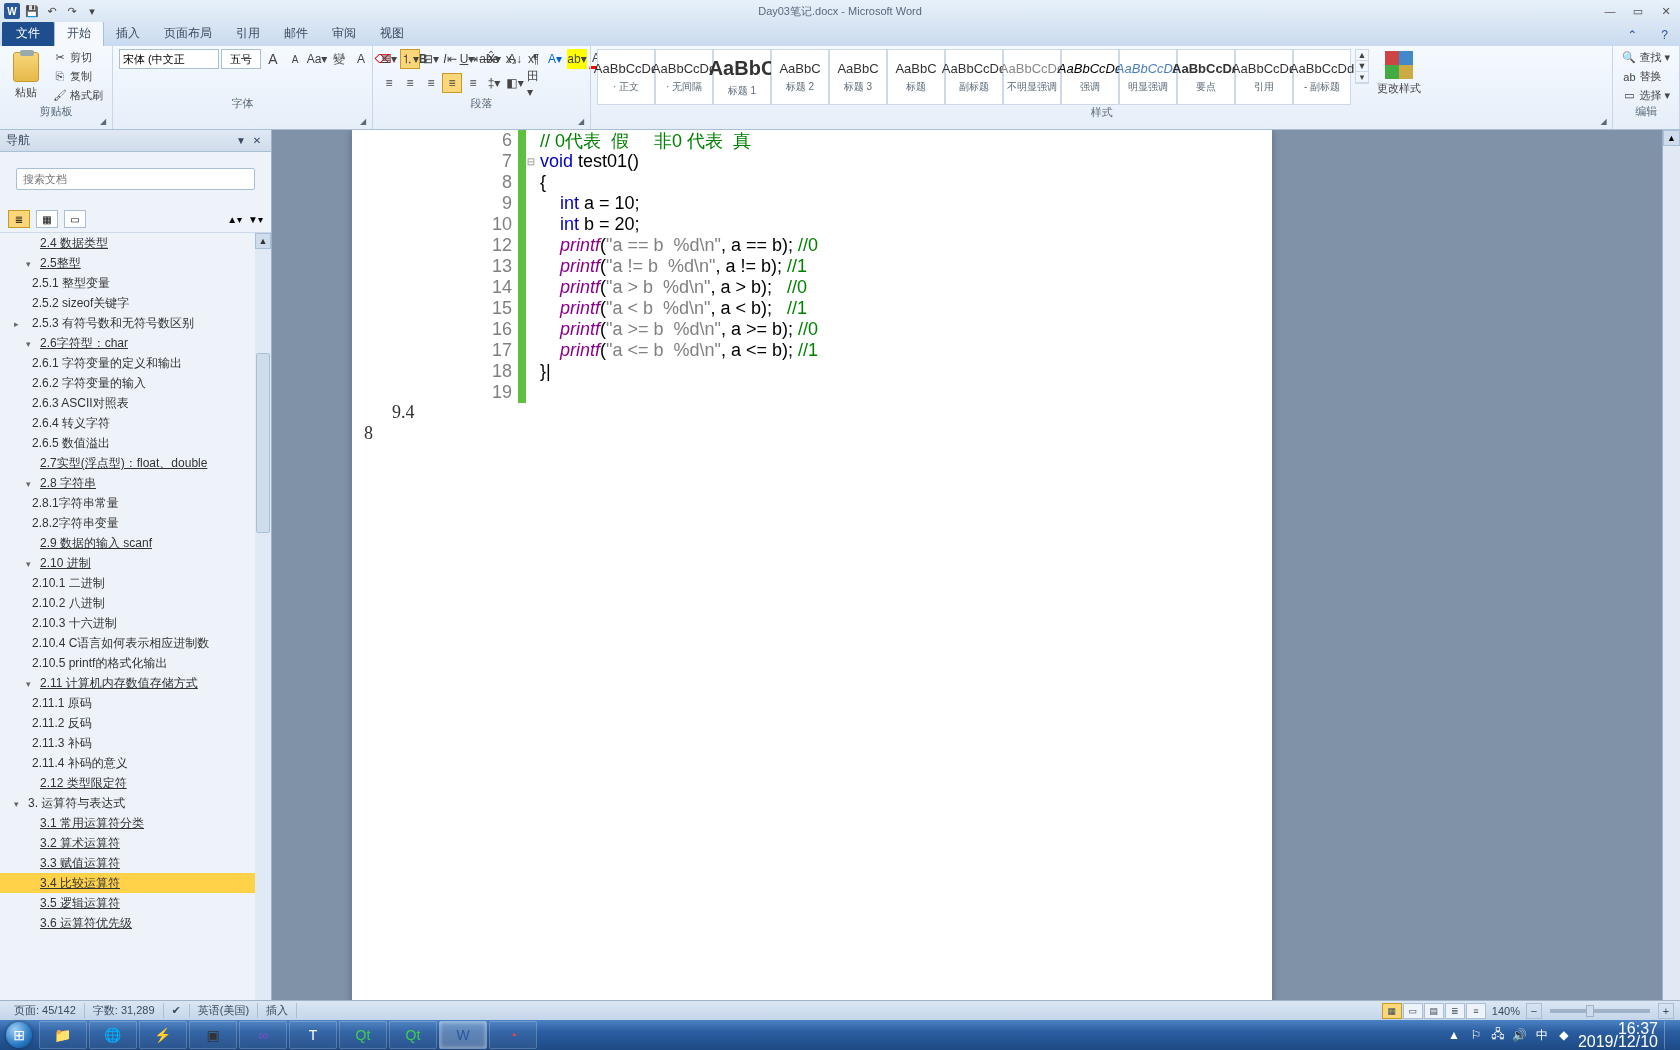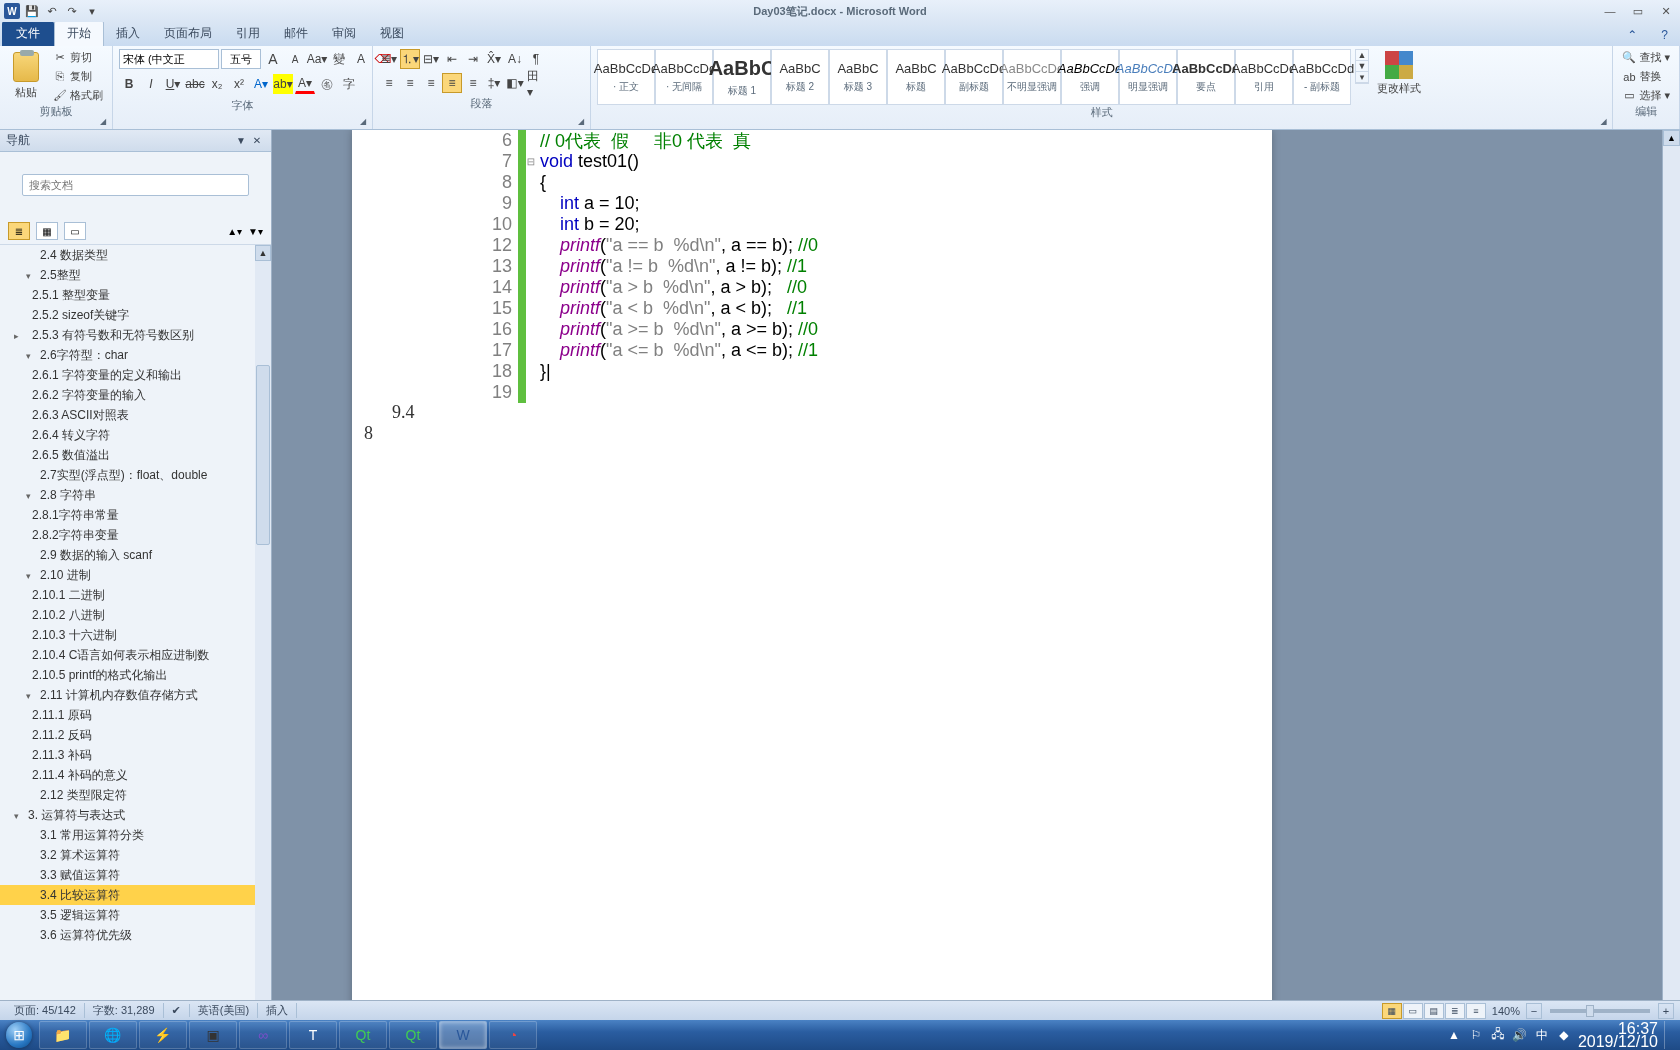--- a/index.html
+++ b/index.html
@@ -3,21 +3,21 @@
 <meta charset="utf-8">
 <style>
 * { margin:0; padding:0; box-sizing:border-box; font-family:"Microsoft YaHei","Segoe UI",sans-serif; }
 body { width:1680px; height:1050px; overflow:hidden; background:#fff; position:relative; }
 
 
 .titlebar { height:22px; background:linear-gradient(#e8f0fa,#dae6f4); display:flex; align-items:center; font-size:11px; color:#444; position:relative; }
 .qat { display:flex; align-items:center; gap:4px; padding-left:4px; }
 .qat-icon { width:16px; height:16px; display:inline-flex; align-items:center; justify-content:center; font-size:11px; }
 .word-icon { background:#2a579a; color:#fff; font-weight:bold; border-radius:2px; font-size:10px; }
-.title-center { position:absolute; left:50%; transform:translateX(-50%); color:#5a6a7a;font-weight:bold; }
+.title-center { position:absolute; left:50%; transform:translateX(-50%); color:#5a6a7a; }
 .win-controls { position:absolute; right:4px; display:flex; gap:8px; }
 .win-btn { width:20px; height:14px; display:flex; align-items:center; justify-content:center; font-size:11px; color:#555; cursor:default; }
 
 
 .ribbon-tabs { height:24px; background:linear-gradient(#dae6f4,#c9dbf0); display:flex; align-items:flex-end; font-size:12px; }
 .file-tab { background:#1e4e8e; color:#fff; padding:4px 14px; margin-left:2px; border-radius:3px 3px 0 0; }
 .rtab { padding:4px 12px; color:#3b4a5e; cursor:default; }
 .rtab.active { background:#f5f9fe; border:1px solid #a9bfd6; border-bottom:none; border-radius:3px 3px 0 0; }
 
 
@@ -61,31 +61,31 @@
 .edit-stack { display:flex; flex-direction:column; gap:2px; }
 
 
 .workspace { position:absolute; top:130px; bottom:30px; left:0; right:0; display:flex; background:#a3a3a3; }
 
 
 .navpane { width:272px; background:#eef3f9; border-right:1px solid #9fb2c7; display:flex; flex-direction:column; }
 .nav-header { height:22px; background:linear-gradient(#e1e9f4,#cfdcec); border-bottom:1px solid #a9bfd6; display:flex; align-items:center; padding:0 6px; font-size:12px; color:#3b4a5e; }
 .nav-header .spacer { flex:1; }
 .nav-header .hbtn { width:16px; height:16px; font-size:10px; display:flex; align-items:center; justify-content:center; cursor:default; }
-.nav-search { margin:22px; }
+.nav-search { margin:16px; }
 .nav-search input { width:100%; height:22px; border:1px solid #a9bfd6; padding:2px 20px 2px 6px; font-size:11px; border-radius:2px; }
 .nav-views { display:flex; gap:6px; padding:4px 8px; align-items:center; border-bottom:1px solid #cdd9e8; }
 .nav-view { width:22px; height:18px; border:1px solid #a9bfd6; background:#fff; display:flex; align-items:center; justify-content:center; font-size:10px; }
 .nav-view.active { background:#fbd77a; border-color:#c79a2a; }
 .nav-views .spacer { flex:1; }
 .nav-tree { flex:1; overflow-y:auto; font-size:12px; color:#333; position:relative; }
 .nav-tree-inner { position:relative; }
 .nav-item { padding:2px 6px 2px 28px; white-space:nowrap; cursor:default; position:relative; line-height:16px; }
 .nav-item.lvl1 { padding-left:28px; }
-.nav-item.lvl2 { padding-left:40px; }
+.nav-item.lvl2 { padding-left:40px;text-decoration:underline; }
 .nav-item.lvl3 { padding-left:32px; }
 .nav-item.sel { background:linear-gradient(#ffeеaa,#ffd24a); background:#ffd24a; }
 .nav-item .tw { position:absolute; left:14px; top:3px; font-size:9px; color:#666; }
 .nav-item.lvl1 .tw { left:14px; }
 .nav-item.lvl2 .tw { left:26px; }
 .nav-scrollbar { position:absolute; right:0; top:0; bottom:0; width:16px; background:#e1e9f4; }
 .nav-scrollbar .sbtn { height:16px; background:#cfdcec; border:1px solid #a9bfd6; font-size:9px; display:flex; align-items:center; justify-content:center; }
 .nav-scrollbar .thumb { position:absolute; top:120px; height:180px; left:1px; right:1px; background:#cfdcec; border:1px solid #a9bfd6; border-radius:2px; }
 
 
@@ -189,21 +189,21 @@
             <span class="sicon">🖌</span>
             <span>格式刷</span>
           </div>
       </div>
     </div>
     <div class="rgroup-label">剪贴板</div>
     <div class="dialog-launcher">◢</div>
   </div>
 
   <div class="rgroup" style="width:260px">
-    <div class="rgroup-body" style="flex-direction:column; gap:1px">
+    <div class="rgroup-body" style="flex-direction:row; gap:20px">
       <div class="font-row">
         <input class="font-combo name" value="宋体 (中文正" style="">
         <input class="font-combo size" value="五号" style="">
         <span class="btn-sq" style="font-size:14px">A</span>
         <span class="btn-sq" style="font-size:10px">A</span>
         <span class="btn-sq">Aa▾</span>
         <span class="btn-sq">變</span>
         <span class="btn-sq">A</span>
         <span class="btn-sq" style="color:#c00">⌫</span>
       </div>

